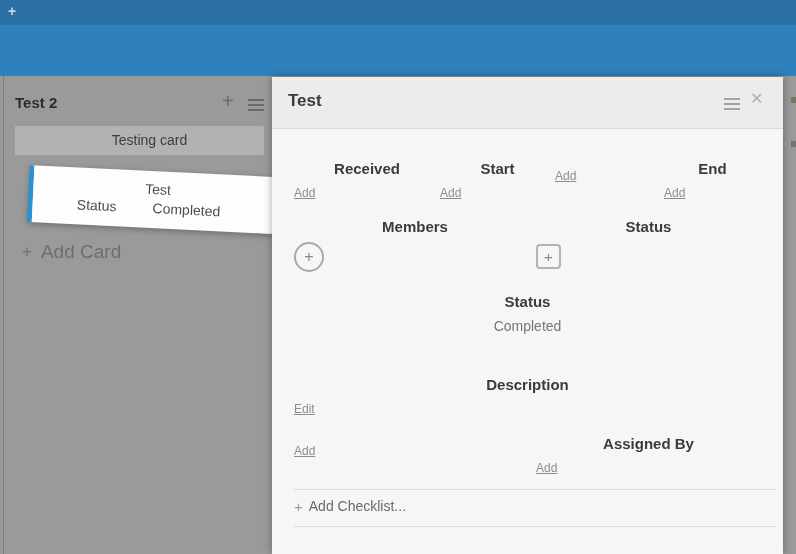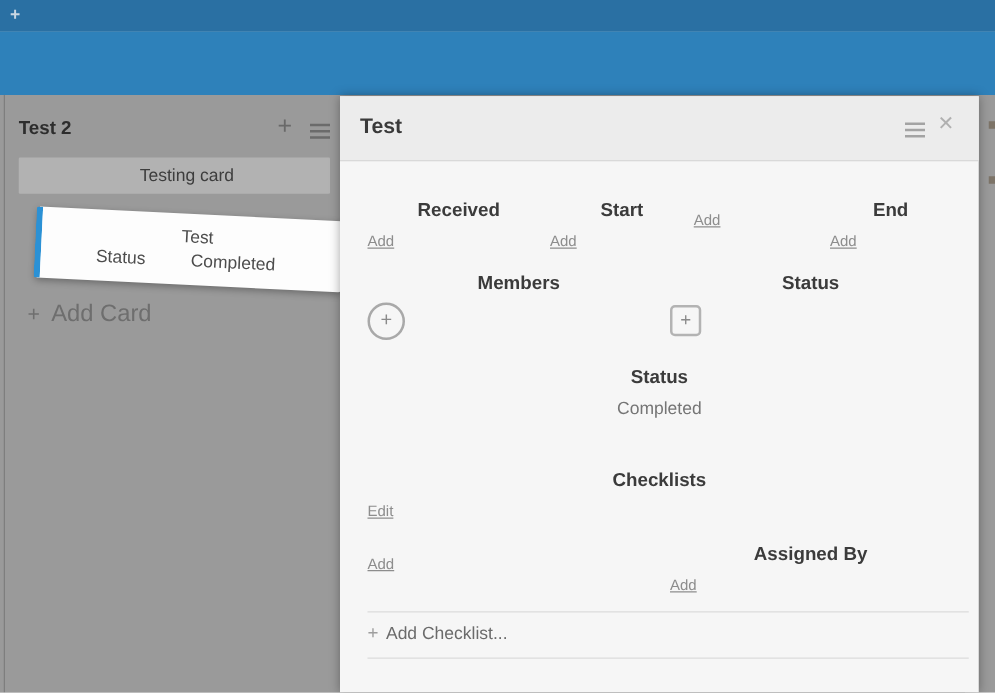--- a/index.html
+++ b/index.html
@@ -153,21 +153,21 @@
           </div>
         </div>
       </div>
 
       <div class="status-sec">
         <div class="sec-label">Status</div>
         <div class="value-text">Completed</div>
       </div>
 
       <div class="desc-sec">
-        <div class="sec-label">Checklists</div>
+        <div class="sec-label">Description</div>
         <div class="action-link">Edit</div>
       </div>
 
       <div class="req-grid">
         <div>
           <div class="action-link">Add</div>
         </div>
         <div>
           <div class="sec-label">Assigned By</div>
           <div class="action-link">Add</div>

